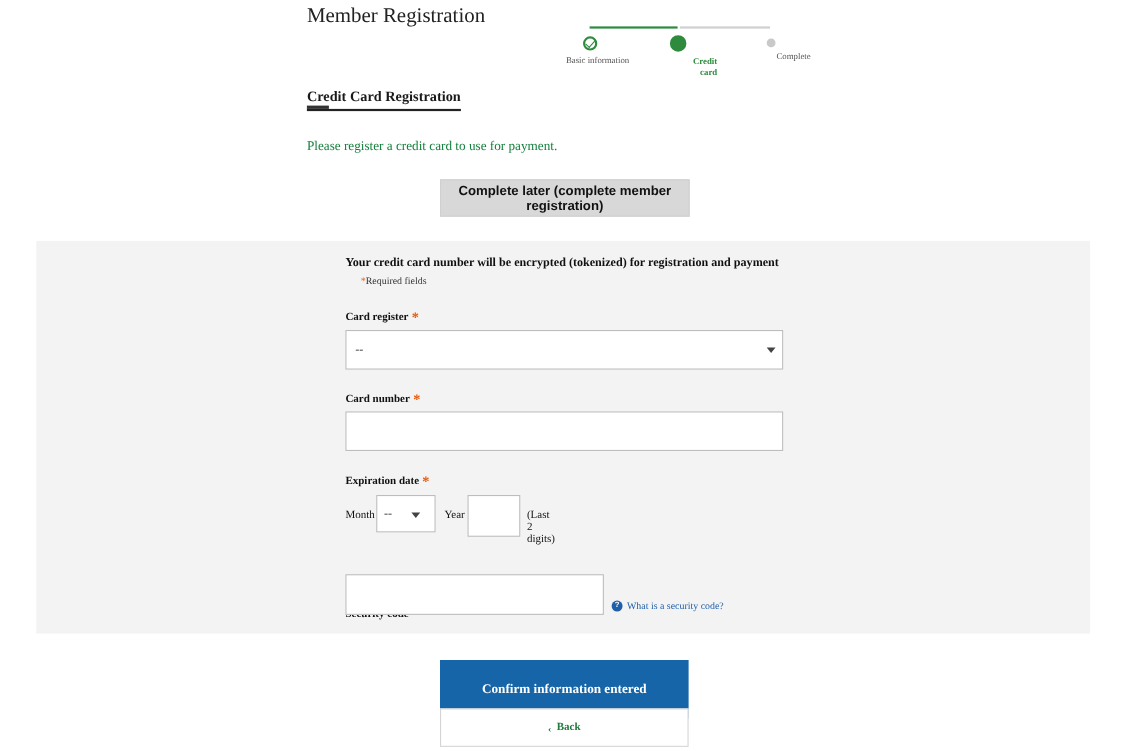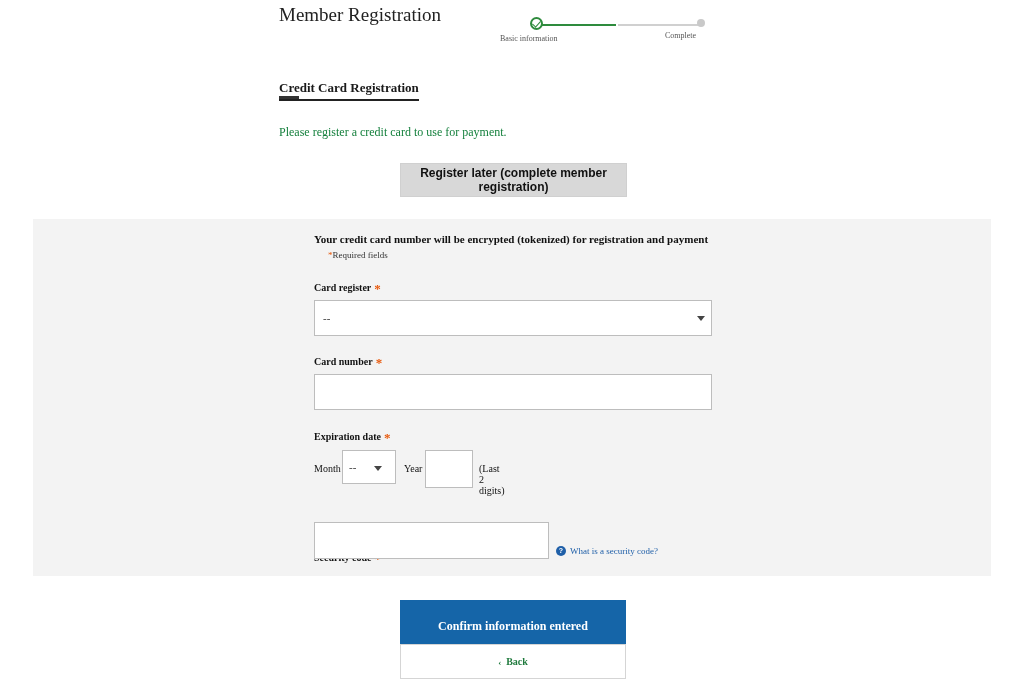--- a/index.html
+++ b/index.html
@@ -43,23 +43,23 @@
     width: 80px;
     background: #2e8b3d;
   }
   .step-line.todo {
     left: 118px;
     width: 82px;
     background: #d0d0d0;
   }
   .step {
     position: absolute;
-    top: 0;
+    top: 16px;
     width: 72px;
-    text-align: left;
+    text-align: right;
   }
   .step .dot {
     width: 13px;
     height: 13px;
     border-radius: 50%;
     margin: 9px auto 0;
     position: relative;
     box-sizing: border-box;
   }
   .step.complete .dot {
@@ -362,33 +362,40 @@
 
 <div class="stepper">
   <div class="step-line done"></div>
   <div class="step-line todo"></div>
 
   <div class="step complete step-0">
     <div class="dot"></div>
     <div class="caption">Basic information</div>
   </div>
 
+  <div class="step current step-1">
+    <div class="dot"></div>
+    <div class="caption">
+      <span>Credit</span><br>
+      <span>card</span>
+    </div>
+  </div>
 
   <div class="step todo step-2">
     <div class="dot"></div>
     <div class="caption">Complete</div>
   </div>
 </div>
 
 <div class="section-heading">Credit Card Registration</div>
 <div class="heading-accent"></div>
 
 <div class="lead-text">Please register a credit card to use for payment.</div>
 
-<button class="later-btn">Register later (complete member registration)</button>
+<button class="later-btn">Complete later (complete member registration)</button>
 
 <div class="form-panel"></div>
 
 <div class="notice">Your credit card number will be encrypted (tokenized) for registration and payment</div>
 <div class="required-note">
   <span class="star">*</span><span>Required fields</span>
 </div>
 
 <div class="field-label label-card-company">
   <span>Card register</span><span class="req-star">*</span>

